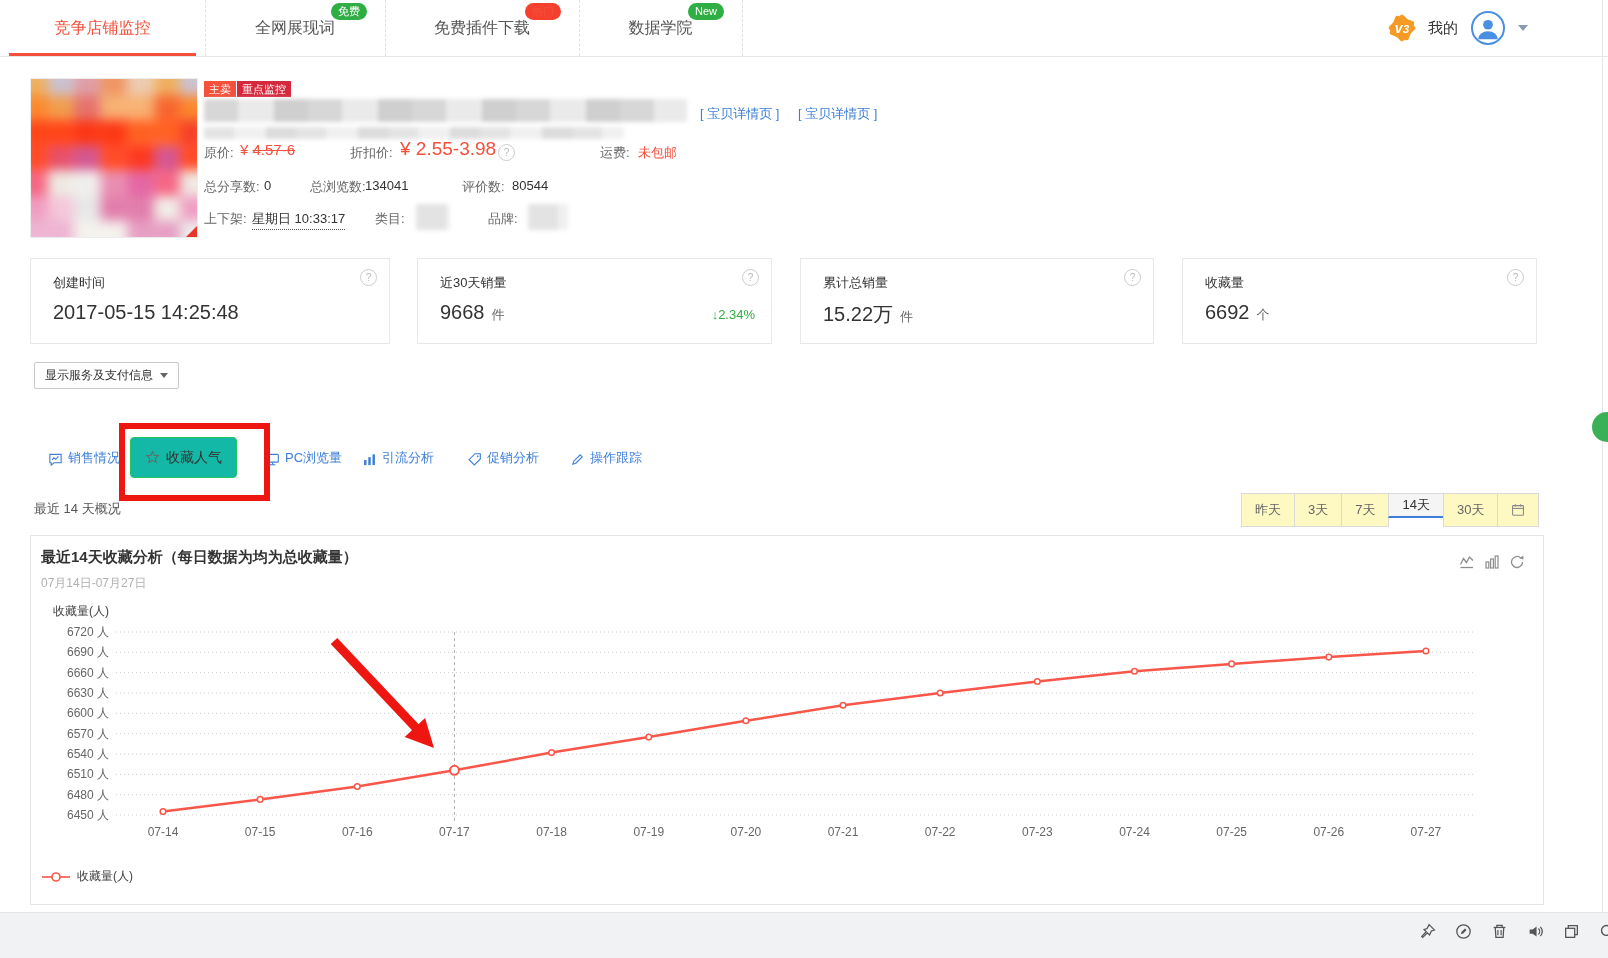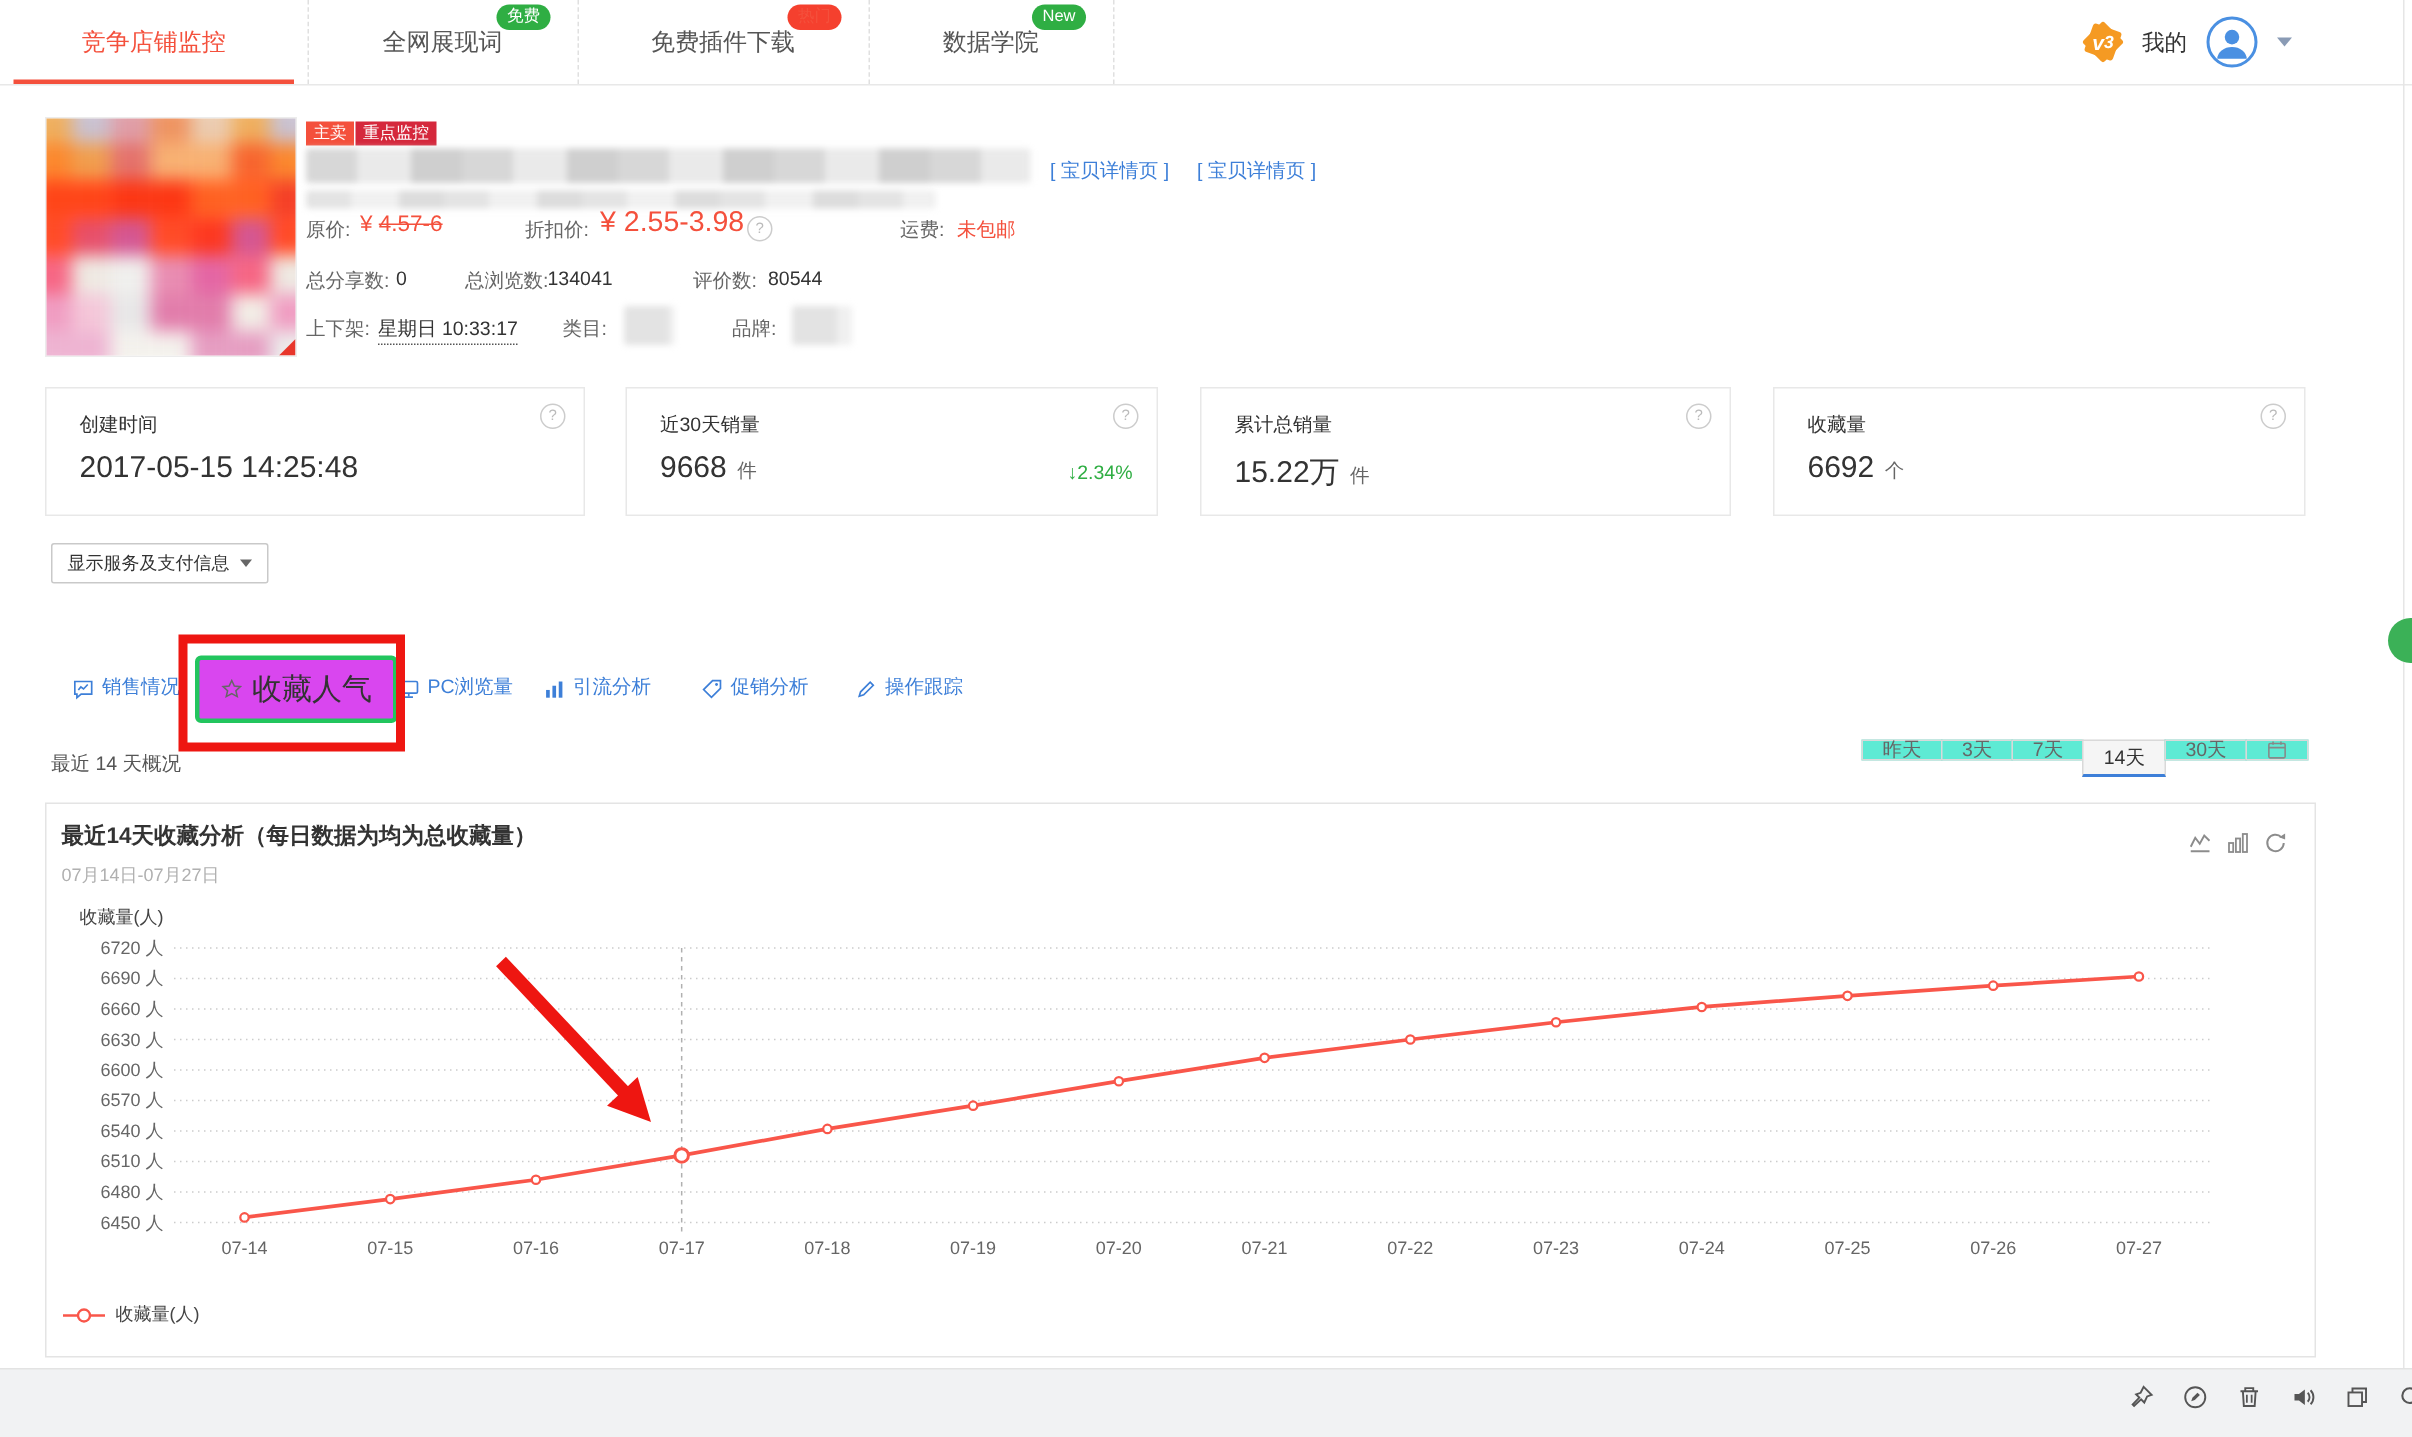--- a/index.html
+++ b/index.html
@@ -57,28 +57,28 @@
   .delta{position:absolute;right:16px;top:48px;font-size:13px;color:#2fae43;}
 
   
   .toggle-btn{left:34px;top:362px;height:27px;padding:0 10px;border:1px solid #c9c9c9;border-radius:2px;
               background:#fff;font-size:12px;color:#333;display:inline-flex;align-items:center;gap:7px;cursor:pointer;}
   .toggle-btn .caret{border-top-color:#666;border-left-width:4px;border-right-width:4px;border-top-width:5px;}
 
   
   .tab2{position:absolute;top:449px;display:flex;align-items:flex-end;gap:5px;font-size:13px;color:#3d7fd8;cursor:pointer;}
   .tab2 svg{display:block;}
-  .tab2-active{top:437px;height:39px;padding:0 14px;border:3px solid #22c55e;border-radius:4px;background:#d946ef;
-               color:#333;font-size:20px;display:flex;align-items:center;gap:6px;}
+  .tab2-active{top:437px;height:39px;padding:0 14px;border:1px solid #22c55e;border-radius:4px;background:#14b8a6;
+               color:#333;font-size:14px;display:flex;align-items:center;gap:6px;}
   .red-annotation{left:119px;top:423px;width:139px;height:66px;border:6px solid #ee1611;z-index:5;pointer-events:none;}
 
   
   .overview-label{left:34px;top:500px;font-size:13px;color:#555;}
   .range-group{left:1242px;top:493px;display:flex;}
-  .rbtn{height:14px;line-height:26px;padding:0 13px;border:1px solid #d9d9d9;margin-left:-1px;background:#5eead4;
+  .rbtn{height:34px;line-height:26px;padding:0 13px;border:1px solid #d9d9d9;margin-left:-1px;background:#fef9c3;
         font-size:13px;color:#666;cursor:pointer;display:flex;align-items:center;}
   .rbtn.active{background:#f5f5f5;color:#333;border-bottom:2px solid #3d7fd8;height:25px;}
 
   
   .panel{left:30px;top:535px;width:1512px;height:368px;border:1px solid #e4e4e4;background:#fff;}
   .chart-title{position:absolute;left:10px;top:12px;font-size:15px;font-weight:bold;color:#333;}
   .chart-sub{position:absolute;left:10px;top:39px;font-size:12px;color:#b0b0b0;}
   .chart-tools{position:absolute;right:18px;top:18px;display:flex;gap:9px;color:#8c8c8c;}
   .chart-tools svg{cursor:pointer;}
   .tooltip{position:absolute;left:444px;top:211px;min-width:96px;padding:6px 11px;background:rgba(255,255,255,.96);

